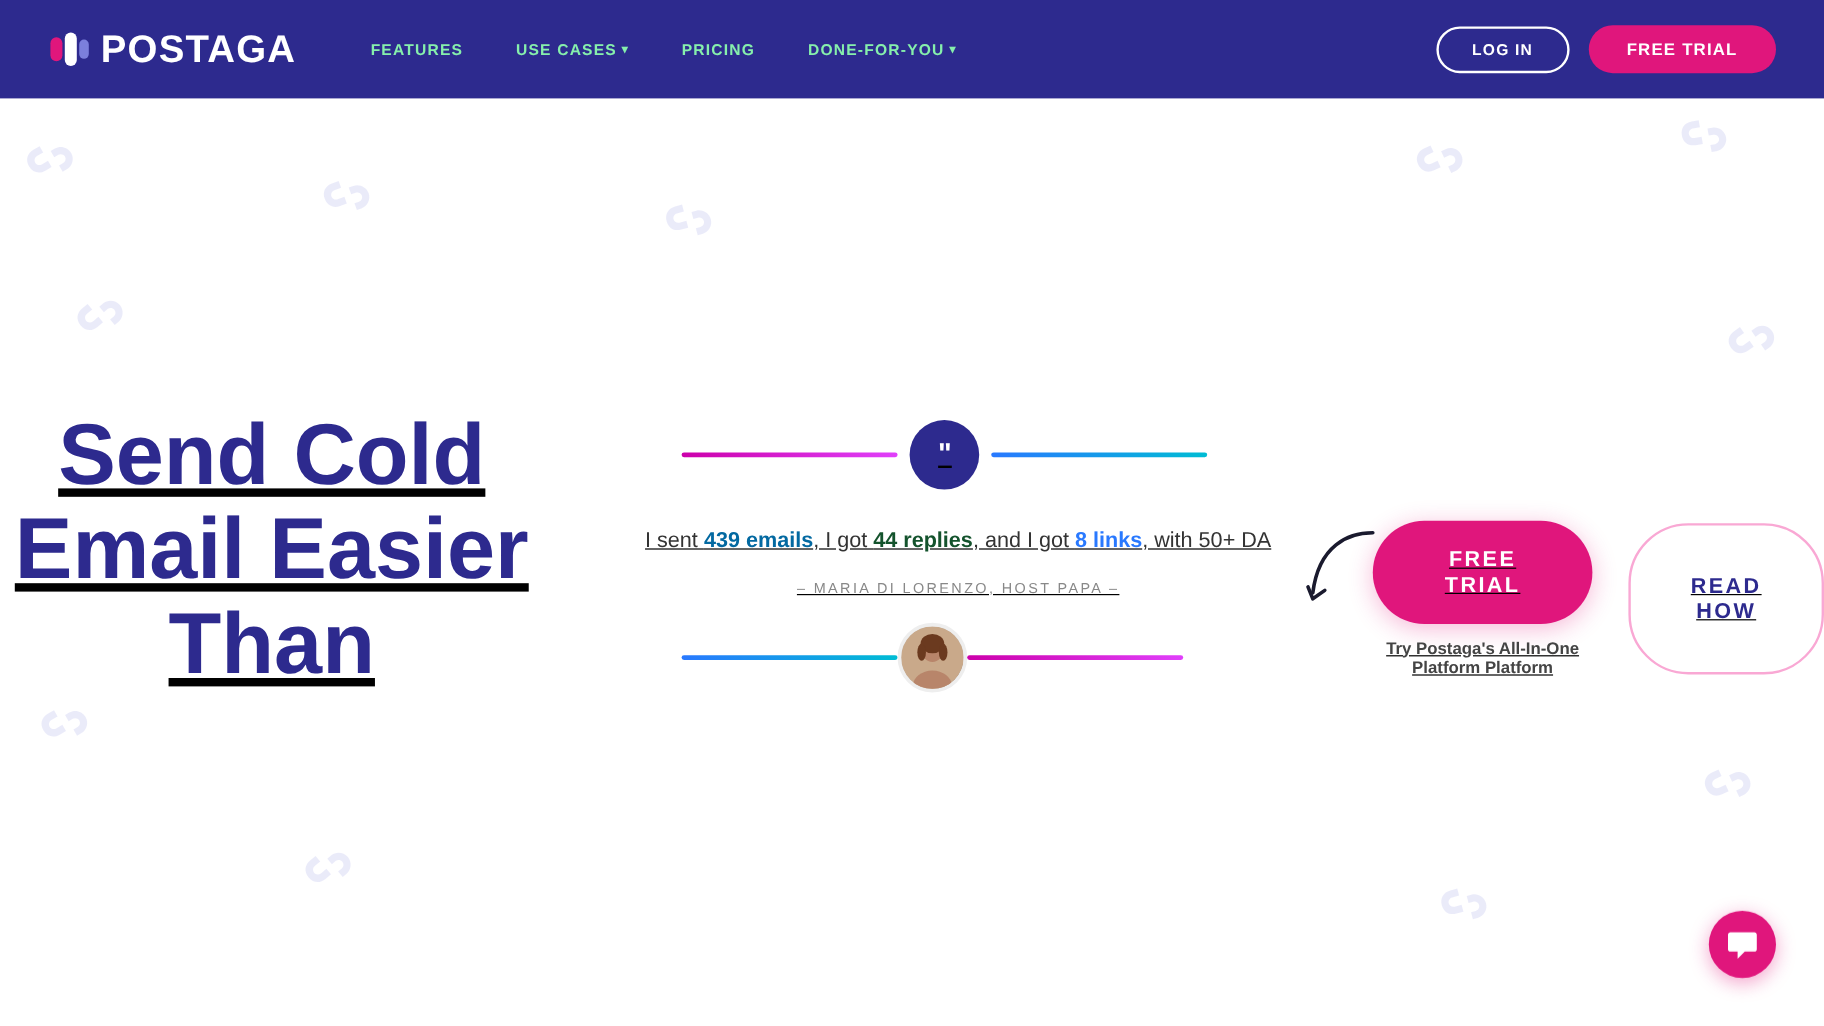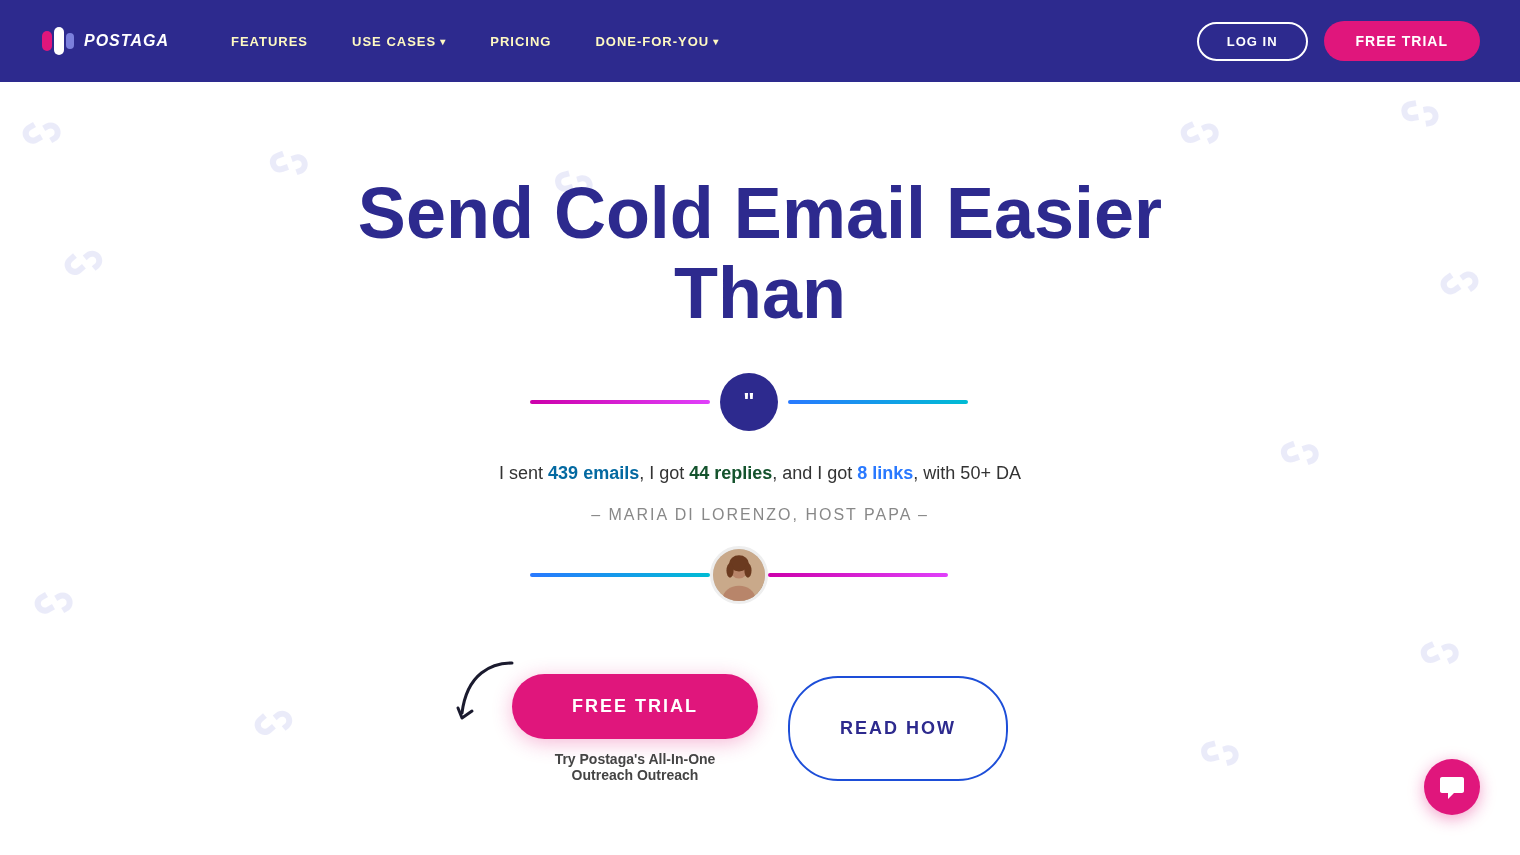--- a/index.html
+++ b/index.html
@@ -28,33 +28,32 @@
       margin-right: 40px;
       cursor: pointer;
     }
     .nav-logo-icon {
       width: 36px;
       height: 36px;
       margin-right: 8px;
     }
     .nav-logo-text {
       color: #fff;
-      font-size: 16px;
+      font-size: 32px;
       font-weight: 900;
       letter-spacing: 1px;
-      font-style: italic;
     }
     .nav-links {
       display: flex;
       align-items: center;
       gap: 0;
       flex: 1;
     }
     .nav-link {
-      color: #fef9c3;
+      color: #86efac;
       text-decoration: none;
       font-size: 13px;
       font-weight: 700;
       letter-spacing: 1px;
       text-transform: uppercase;
       padding: 0 22px;
       height: 82px;
       display: flex;
       align-items: center;
       cursor: pointer;
@@ -112,23 +111,23 @@
       width: 44px;
       height: 44px;
       opacity: 0.15;
       position: absolute;
     }
 
     .hero-content {
       position: relative;
       z-index: 10;
       display: flex;
-      flex-direction: column;
       align-items: center;
       width: 100%;
+      text-decoration: underline;
     }
 
     .hero-title {
       font-size: 72px;
       font-weight: 900;
       color: #2d2a8e;
       text-align: center;
       line-height: 1.1;
       max-width: 900px;
       margin-bottom: 40px;
@@ -182,21 +181,21 @@
       margin: 28px 0 18px;
       font-size: 18px;
       color: #333;
       line-height: 1.6;
     }
     .highlight-pink { color: #0369a1; font-weight: 700; }
     .highlight-green { color: #14532d; font-weight: 700; }
     .highlight-blue { color: #2979ff; font-weight: 700; }
 
     .testimonial-author {
-      font-size: 16px;
+      font-size: 12px;
       color: #888;
       letter-spacing: 2px;
       text-transform: uppercase;
       text-align: center;
       margin-bottom: 22px;
     }
 
     .slider-line-bottom {
       display: flex;
       align-items: center;
@@ -265,21 +264,21 @@
       position: absolute;
       left: -60px;
       bottom: 50px;
       width: 70px;
       height: 80px;
     }
 
     .btn-read-how {
       background: transparent;
       color: #2d2a8e;
-      border: 2px solid #1d4ed8;
+      border: 2px solid #f9a8d4;
       padding: 40px 50px;
       border-radius: 50px;
       font-size: 18px;
       font-weight: 800;
       letter-spacing: 2px;
       cursor: pointer;
       text-transform: uppercase;
       align-self: center;
     }
 
@@ -431,21 +430,21 @@
     <div class="cta-section">
       <div class="cta-free-trial-wrap">
 
         <svg class="arrow-svg" viewBox="0 0 70 80" fill="none">
           <path d="M60 10 C40 10 15 20 10 60" stroke="#1a1a2e" stroke-width="3" fill="none" stroke-linecap="round"></path>
           <path d="M6 55 L10 65 L20 58" stroke="#1a1a2e" stroke-width="3" fill="none" stroke-linecap="round" stroke-linejoin="round"></path>
         </svg>
         <button class="btn-free-trial-hero">FREE TRIAL</button>
         <div class="cta-subtext">
           <span>Try Postaga's All-In-One</span><br>
-          <span>Outreach Outreach</span>
+          <span>Platform Platform</span>
         </div>
       </div>
       <button class="btn-read-how">READ HOW</button>
     </div>
   </div>
 </section>
 
 <div class="chat-bubble">
   <svg width="28" height="28" viewBox="0 0 28 28" fill="none">
     <path d="M4 4 H24 C25.1 4 26 4.9 26 6 V18 C26 19.1 25.1 20 24 20 H16 L10 26 V20 H4 C2.9 20 2 19.1 2 18 V6 C2 4.9 2.9 4 4 4 Z" fill="white"></path>

